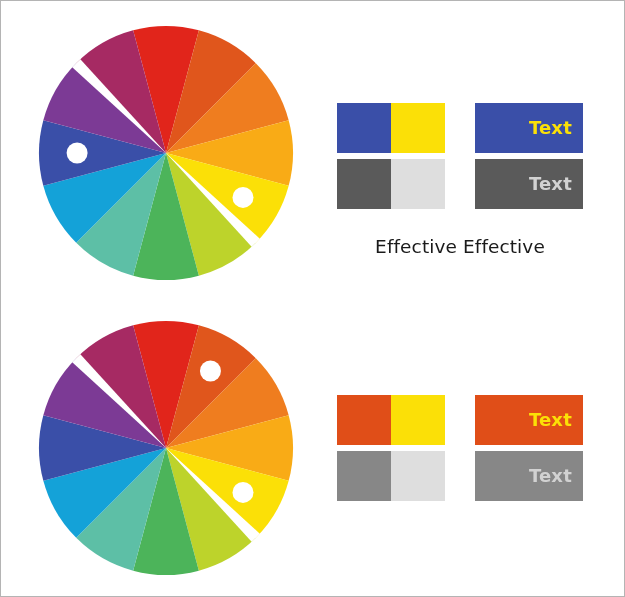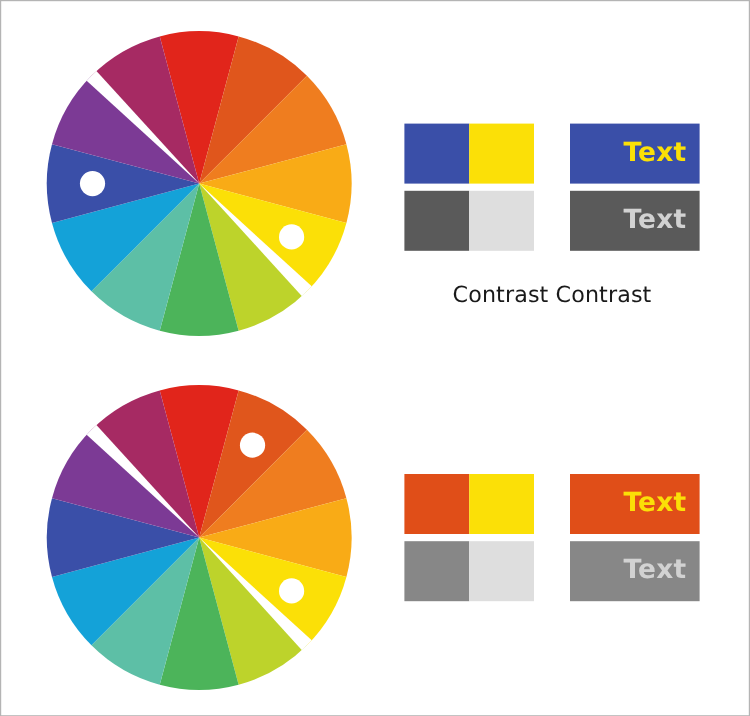--- a/index.html
+++ b/index.html
@@ -60,21 +60,21 @@
     display: flex;
     align-items: center;
     justify-content: flex-end;
     box-sizing: border-box;
     padding-right: 11px;
     flex: 0 0 auto;
   }
   .text-chip span {
     font-family: "DejaVu Sans", "Liberation Sans", sans-serif;
     font-weight: bold;
-    font-size: 22px;
+    font-size: 18px;
     letter-spacing: 0.2px;
     line-height: 1;
   }
 
   .caption {
     width: 246px;
     text-align: center;
     font-family: "DejaVu Sans", "Liberation Sans", sans-serif;
     font-size: 18.5px;
     color: #1a1a1a;
@@ -157,21 +157,21 @@
     <div class="swatch-row">
       <div class="swatch-pair">
         <div class="swatch-half" style="background: rgb(90, 90, 90);"></div>
         <div class="swatch-half" style="background: rgb(222, 222, 222);"></div>
       </div>
       <div class="text-chip" style="background: rgb(90, 90, 90);">
         <span style="color: rgb(210, 210, 210);">Text</span>
       </div>
     </div>
 
-    <div class="caption top">Contrast Contrast</div>
+    <div class="caption top">Effective Effective</div>
   </div>
 
   <div class="panel bottom">
 
     <div class="swatch-row">
       <div class="swatch-pair">
         <div class="swatch-half" style="background: rgb(224, 78, 24);"></div>
         <div class="swatch-half" style="background: rgb(251, 224, 7);"></div>
       </div>
       <div class="text-chip" style="background: rgb(224, 78, 24);">

